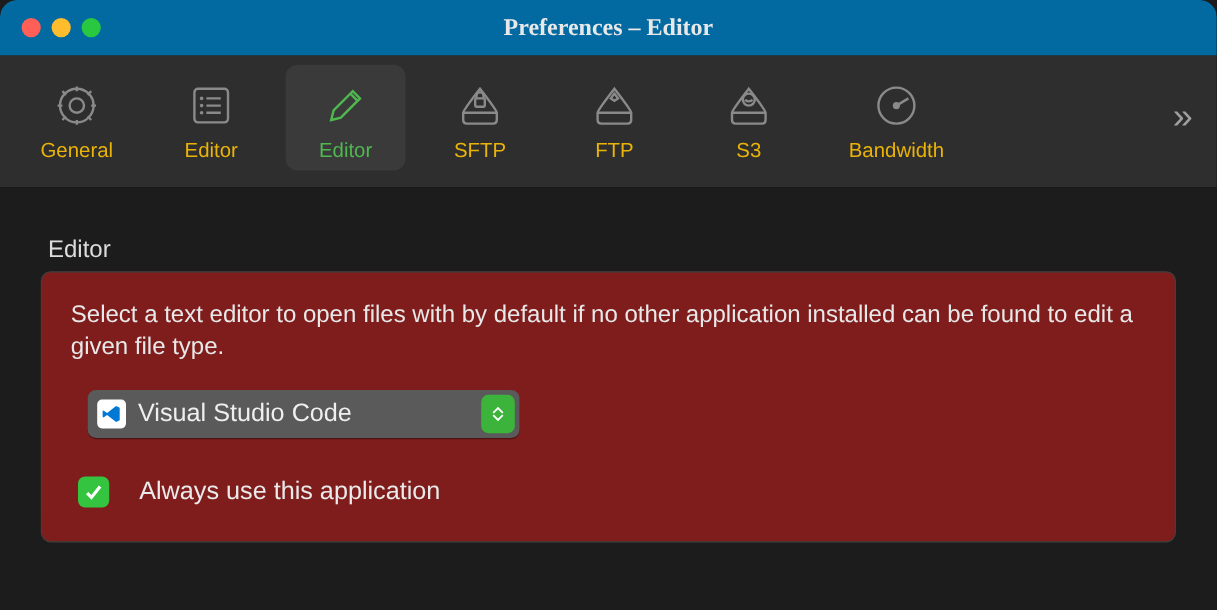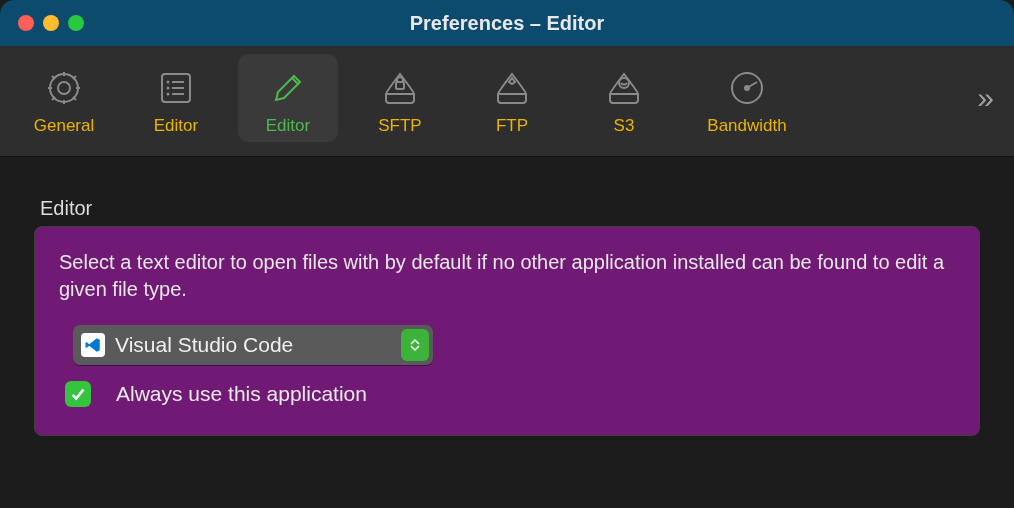--- a/index.html
+++ b/index.html
@@ -8,26 +8,27 @@
     height: 508px;
     background: #1c1c1c;
     font-family: -apple-system, BlinkMacSystemFont, "Helvetica Neue", sans-serif;
     color: #bdbdbd;
     overflow: hidden;
     border-radius: 14px;
     position: relative;
   }
   .titlebar {
     height: 46px;
-    background: #0c4a6e;
+    background: #0369a1;
     display: flex;
     align-items: center;
     position: relative;
     border-top-left-radius: 14px;
     border-top-right-radius: 14px;
+    font-family: Liberation Serif, serif;
   }
   .traffic-lights {
     display: flex;
     gap: 9px;
     position: absolute;
     left: 18px;
     top: 15px;
   }
   .traffic-light {
     width: 16px;
@@ -93,40 +94,40 @@
   }
   .group-label {
     font-size: 20px;
     color: #dcdcdc;
     margin-bottom: 6px;
     padding-left: 6px;
   }
   .group {
     border: 1px solid #3f3f3f;
     border-radius: 8px;
-    background: #701a75;
+    background: #7f1d1d;
     padding: 22px 24px 28px 24px;
   }
   .desc {
     font-size: 20px;
     color: #e8e8e8;
     line-height: 1.35;
     margin-bottom: 22px;
   }
   .dropdown {
     display: inline-flex;
     align-items: center;
     background: #5a5a5a;
     border-radius: 7px;
     height: 40px;
     position: relative;
     padding-left: 8px;
     padding-right: 40px;
     margin-left: 14px;
-    margin-bottom: 16px;
+    margin-bottom: 32px;
     box-shadow: 0 1px 0 rgba(0,0,0,.4);
     min-width: 360px;
   }
   .dropdown-icon {
     width: 24px;
     height: 24px;
     background: #fff;
     border-radius: 4px;
     margin-right: 10px;
     display: flex;

